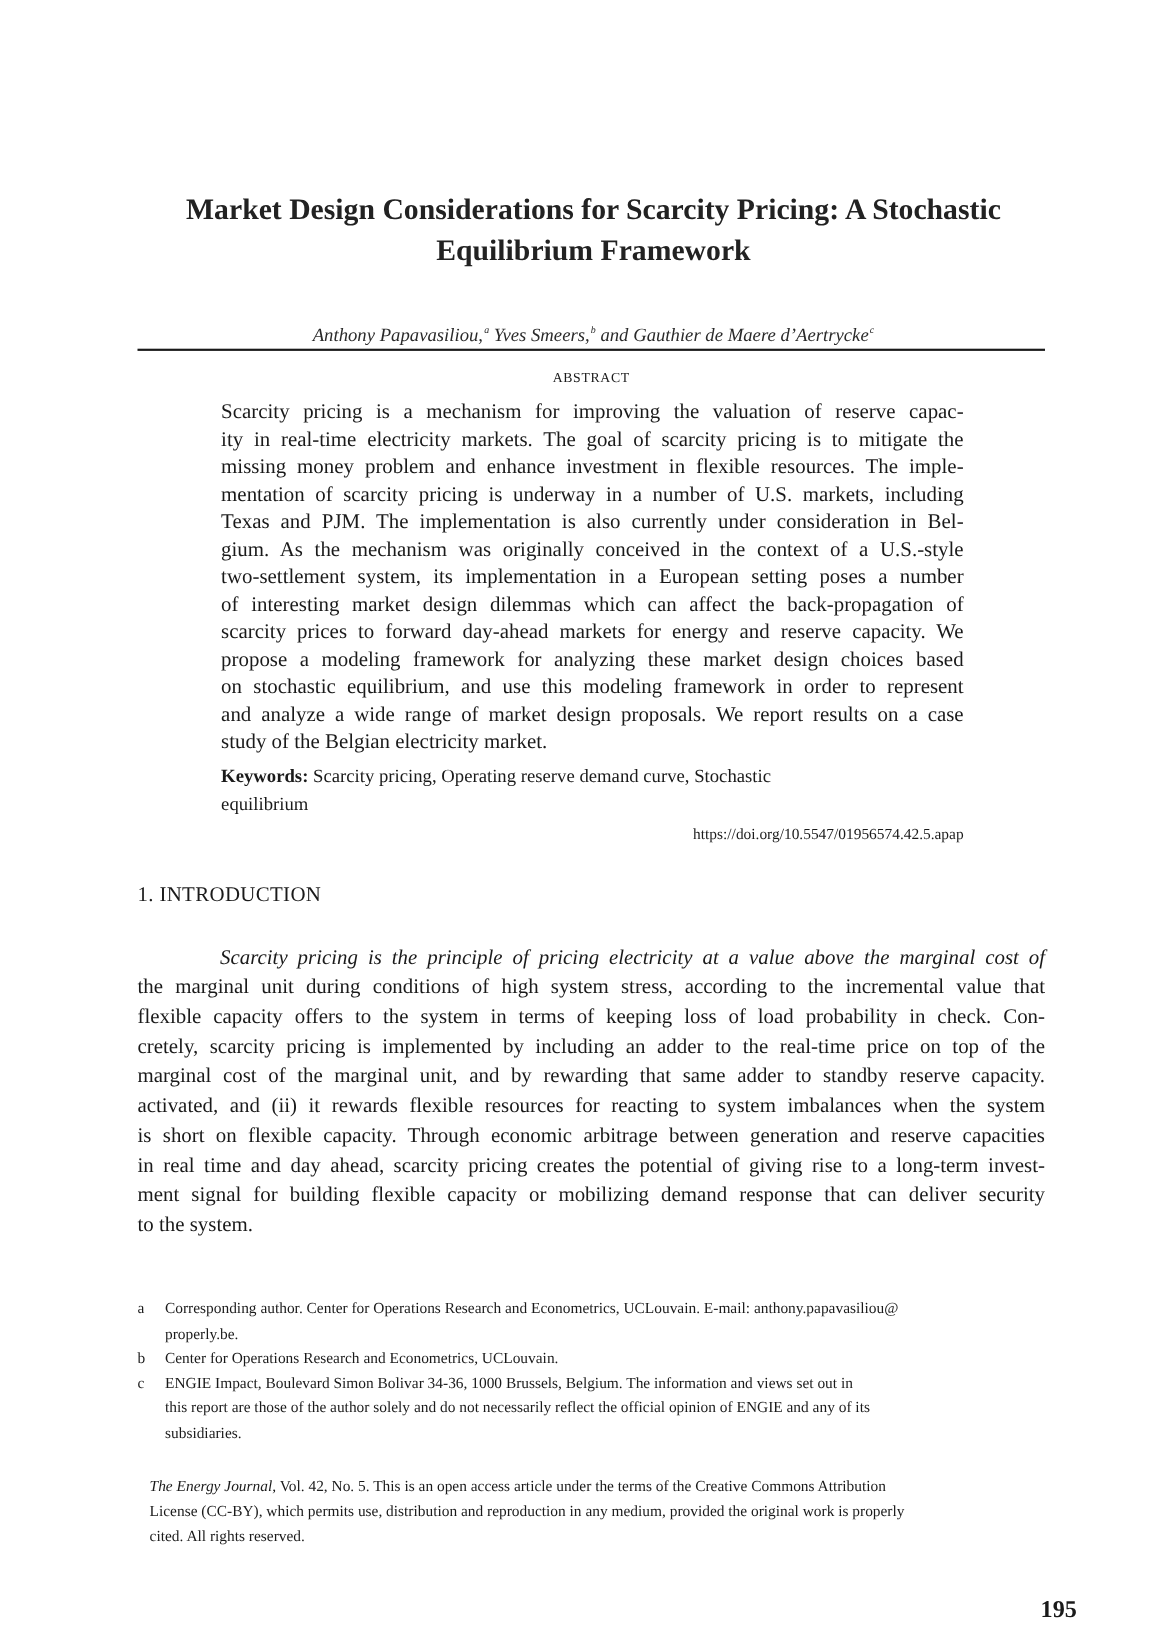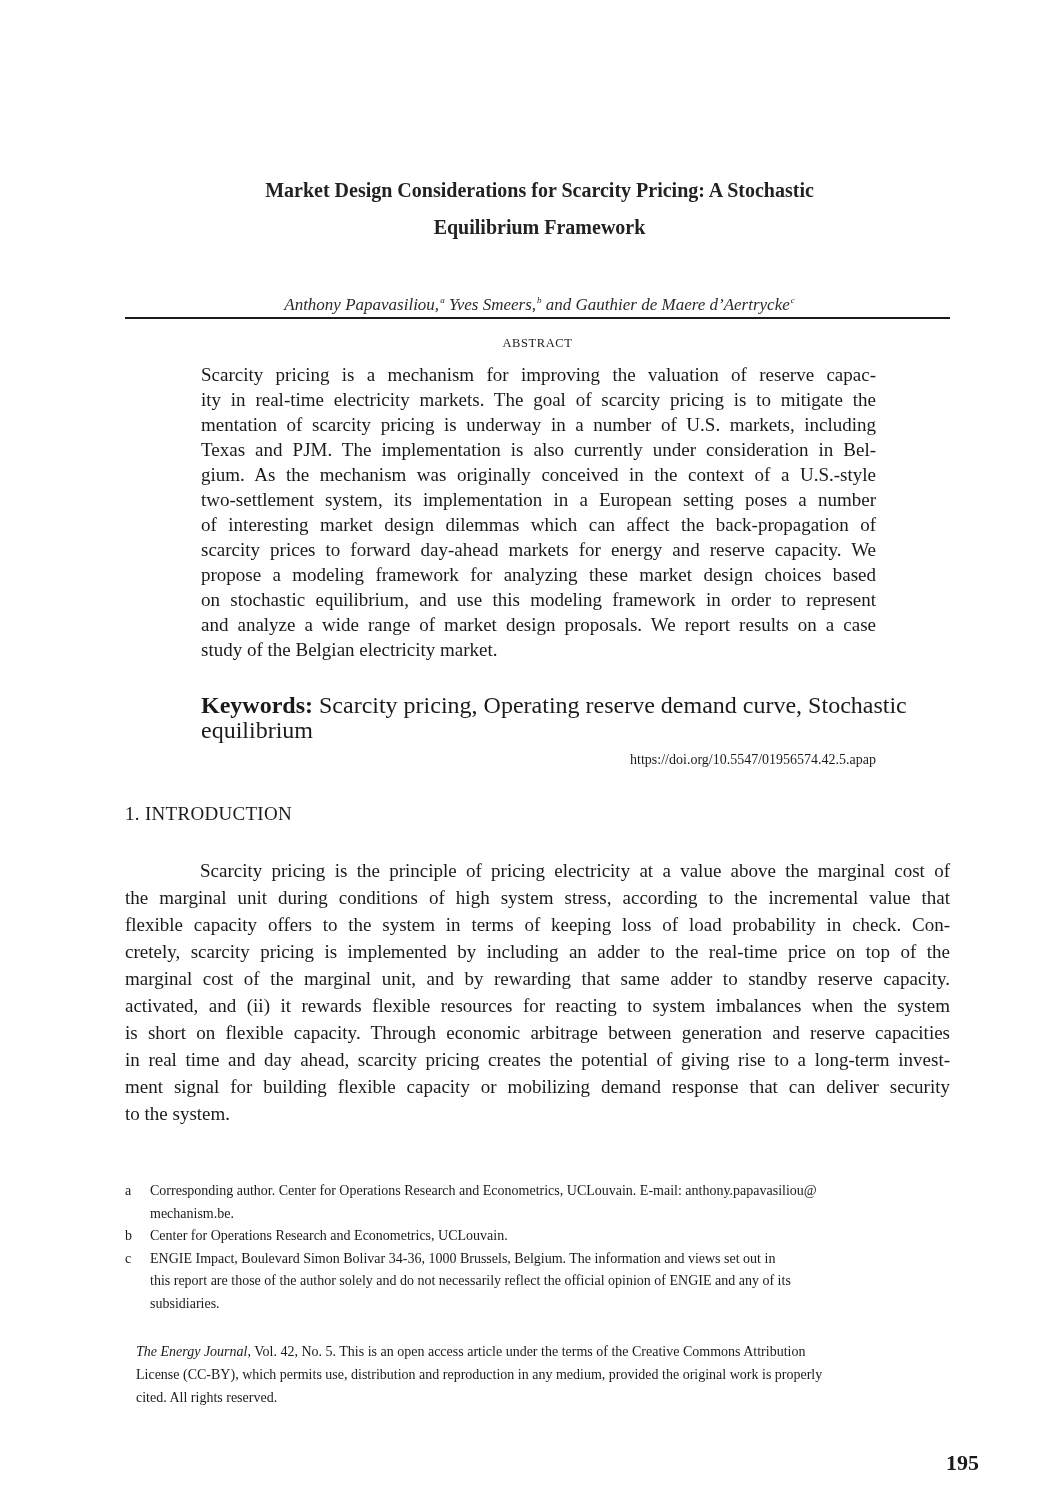--- a/index.html
+++ b/index.html
@@ -1,39 +1,39 @@
 <!DOCTYPE html>
 <html><head>
   <meta charset="utf-8">
   <style>
     html, body { margin: 0; padding: 0; background: #ffffff; }
     body { width: 1051px; height: 1500px; position: relative; overflow: hidden;
            font-family: "Liberation Serif", "DejaVu Serif", serif; color: #1a1a1a; }
     .abs { position: absolute; }
     .title { left: 100px; width: 879px; top: 172px; text-align: center;
-             font-weight: bold; font-size: 20px; line-height: 37px; color: #222; }
+             font-weight: bold; font-size: 27px; line-height: 37px; color: #222; }
     .title div { white-space: nowrap; }
     .authors { left: 100px; width: 879px; top: 295px; text-align: center;
                font-style: italic; font-size: 17px; color: #2a2a2a; white-space: nowrap; }
     .authors sup { font-size: 9px; vertical-align: 7px; margin-left: 1px; }
     .rule { left: 125px; width: 825px; top: 317px; height: 2px; background: #1a1a1a; }
     .abstract-head { left: 125px; width: 825px; top: 336px; text-align: center;
                      font-weight: normal; font-size: 12.5px; letter-spacing: 0.6px; }
     .abstract { left: 201px; width: 675px; top: 362px; font-size: 19px; line-height: 25px; }
     .jline { display: block; text-align: justify; text-align-last: justify;
              white-space: nowrap; height: 25px; overflow: visible; }
     .jline.last { text-align-last: left; }
-    .keywords { left: 201px; width: 675px; top: 693px; font-size: 24px; line-height: 25px; }
+    .keywords { left: 201px; width: 675px; top: 693px; font-size: 17px; line-height: 25px; }
     .keywords b { font-weight: bold; }
     .doi { left: 201px; width: 675px; top: 752px; text-align: right; font-size: 14px; }
     .section-head { left: 125px; top: 803px; font-weight: normal; font-size: 19px;
                     letter-spacing: 0.3px; }
     .intro { left: 125px; width: 825px; top: 857px; font-size: 19px; line-height: 27px; }
     .intro .jline { height: 27px; }
-    .intro .first { padding-left: 75px; }
+    .intro .first { padding-left: 75px; font-style: italic; }
     .footnotes { left: 125px; width: 825px; top: 1180px; font-size: 14px; line-height: 22.5px; }
     .fn { display: flex; }
     .fn-mark { width: 25px; flex: none; }
     .fn-body { flex: 1; }
     .fn-body div { white-space: nowrap; }
     .license { left: 136px; width: 825px; top: 1340px; font-size: 14px; line-height: 23px; }
     .license div { white-space: nowrap; }
     .license i { font-style: italic; }
     .page-number { left: 100px; width: 879px; top: 1450px; text-align: right; font-size: 22px; font-weight: bold; }
   </style>
@@ -51,20 +51,21 @@
   <span>and Gauthier de Maere d’Aertrycke</span><sup>c</sup>
 </div>
 
 <div class="abs rule"></div>
 
 <div class="abs abstract-head">ABSTRACT</div>
 
 <div class="abs abstract">
   <span class="jline">Scarcity pricing is a mechanism for improving the valuation of reserve capac-</span>
   <span class="jline">ity in real-time electricity markets. The goal of scarcity pricing is to mitigate the</span>
+  <span class="jline">missing money problem and enhance investment in flexible resources. The imple-</span>
   <span class="jline">mentation of scarcity pricing is underway in a number of U.S. markets, including</span>
   <span class="jline">Texas and PJM. The implementation is also currently under consideration in Bel-</span>
   <span class="jline">gium. As the mechanism was originally conceived in the context of a U.S.-style</span>
   <span class="jline">two-settlement system, its implementation in a European setting poses a number</span>
   <span class="jline">of interesting market design dilemmas which can affect the back-propagation of</span>
   <span class="jline">scarcity prices to forward day-ahead markets for energy and reserve capacity. We</span>
   <span class="jline">propose a modeling framework for analyzing these market design choices based</span>
   <span class="jline">on stochastic equilibrium, and use this modeling framework in order to represent</span>
   <span class="jline">and analyze a wide range of market design proposals. We report results on a case</span>
   <span class="jline last">study of the Belgian electricity market.</span>
@@ -90,21 +91,21 @@
   <span class="jline">in real time and day ahead, scarcity pricing creates the potential of giving rise to a long-term invest-</span>
   <span class="jline">ment signal for building flexible capacity or mobilizing demand response that can deliver security</span>
   <span class="jline last">to the system.</span>
 </div>
 
 <div class="abs footnotes">
   <div class="fn">
     <span class="fn-mark">a</span>
     <div class="fn-body">
       <div>Corresponding author. Center for Operations Research and Econometrics, UCLouvain. E-mail: anthony.papavasiliou@</div>
-      <div>mechanism.be.</div>
+      <div>properly.be.</div>
     </div>
   </div>
   <div class="fn">
     <span class="fn-mark">b</span>
     <div class="fn-body">
       <div>Center for Operations Research and Econometrics, UCLouvain.</div>
     </div>
   </div>
   <div class="fn">
     <span class="fn-mark">c</span>

